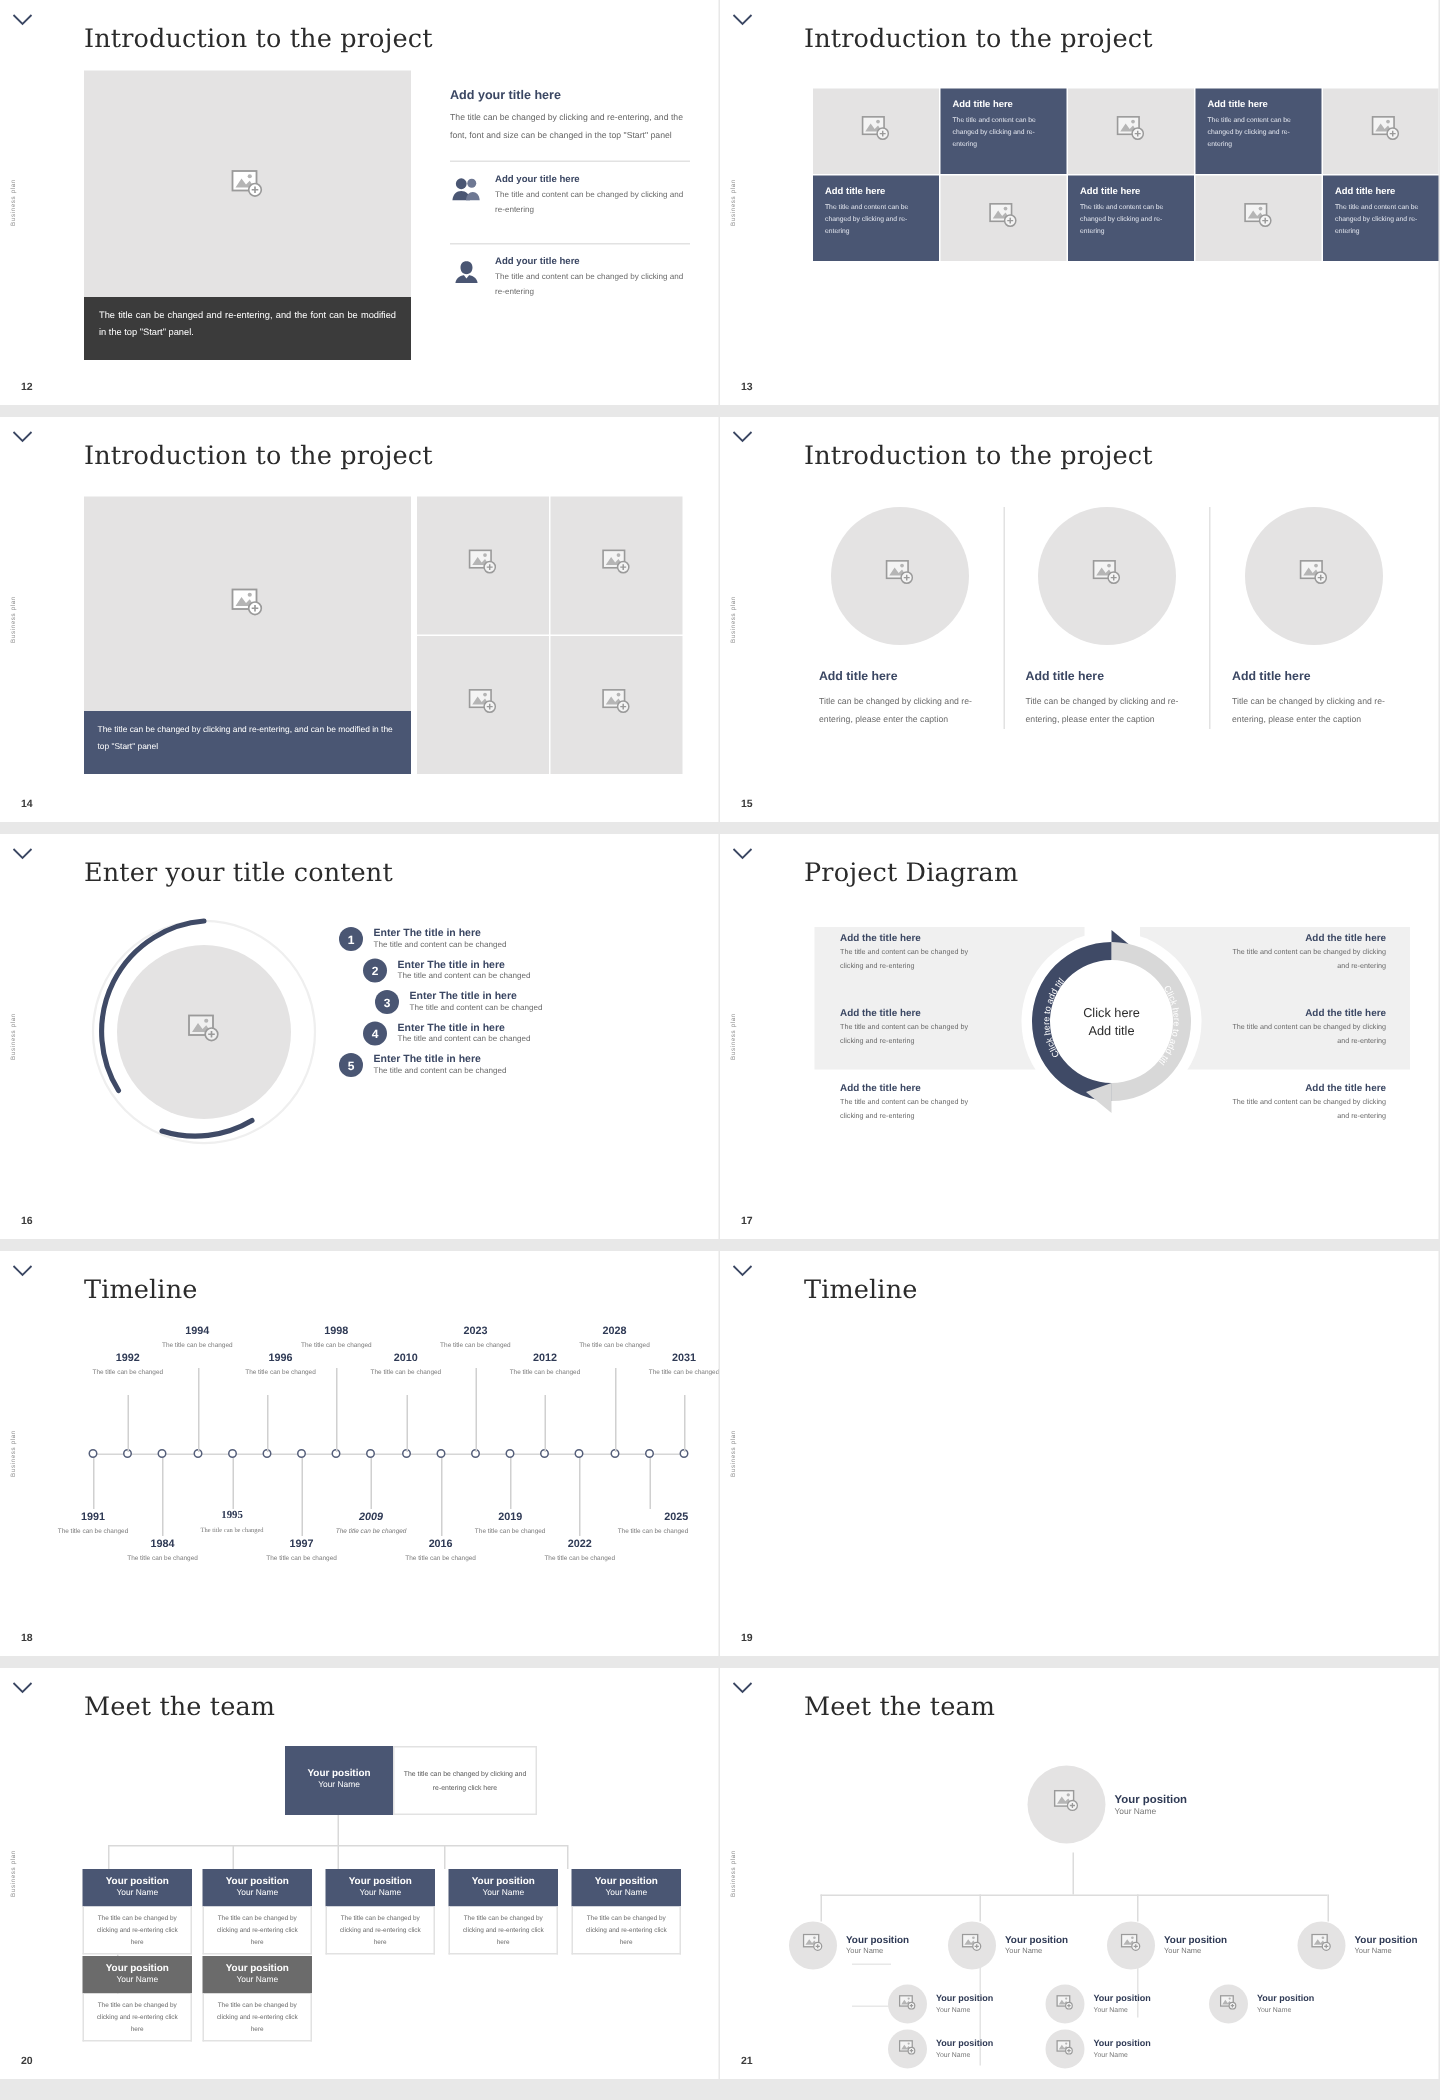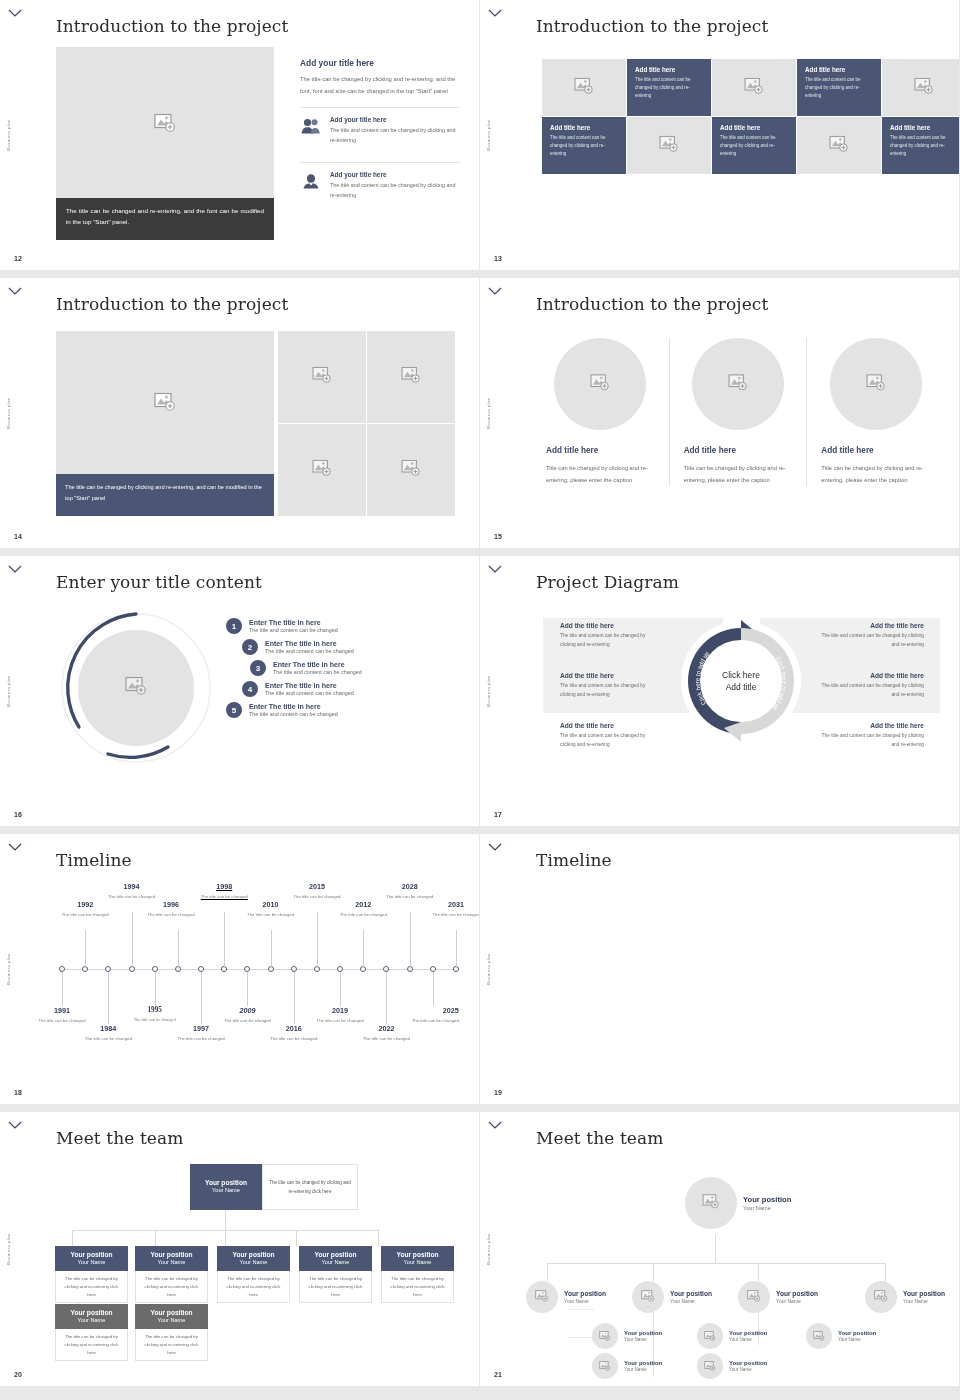--- a/index.html
+++ b/index.html
@@ -546,37 +546,37 @@
           <div class="lab" style="left: 3.17647px; top: 20px;">
             <div class="yr">1992</div>
             <div class="tx">The title can be changed</div>
           </div>
           <div class="stem" style="left: 75.5294px; top: 32px; height: 56px;"></div>
           <div class="lab" style="left: 49.5294px; top: 2px;">
             <div class="yr">1994</div>
             <div class="tx">The title can be changed</div>
           </div>
           <div class="stem" style="left: 121.882px; top: 50px; height: 38px;"></div>
-          <div class="lab" style="left: 89px; top: 20px;">
+          <div class="lab" style="left: 105px; top: 20px;">
             <div class="yr">1996</div>
             <div class="tx">The title can be changed</div>
           </div>
           <div class="stem" style="left: 168.235px; top: 32px; height: 56px;"></div>
-          <div class="lab" style="left: 142.235px; top: 2px; text-decoration: underline;">
+          <div class="lab" style="left: 142.235px; top: 2px;">
             <div class="yr">1998</div>
             <div class="tx">The title can be changed</div>
           </div>
           <div class="stem" style="left: 214.588px; top: 50px; height: 38px;"></div>
           <div class="lab" style="left: 188.588px; top: 20px;">
             <div class="yr">2010</div>
             <div class="tx">The title can be changed</div>
           </div>
           <div class="stem" style="left: 260.941px; top: 32px; height: 56px;"></div>
           <div class="lab" style="left: 234.941px; top: 2px;">
-            <div class="yr">2015</div>
+            <div class="yr">2023</div>
             <div class="tx">The title can be changed</div>
           </div>
           <div class="stem" style="left: 307.294px; top: 50px; height: 38px;"></div>
           <div class="lab" style="left: 281.294px; top: 20px;">
             <div class="yr">2012</div>
             <div class="tx">The title can be changed</div>
           </div>
           <div class="stem" style="left: 353.647px; top: 32px; height: 56px;"></div>
           <div class="lab" style="left: 327.647px; top: 2px;">
             <div class="yr">2028</div>

